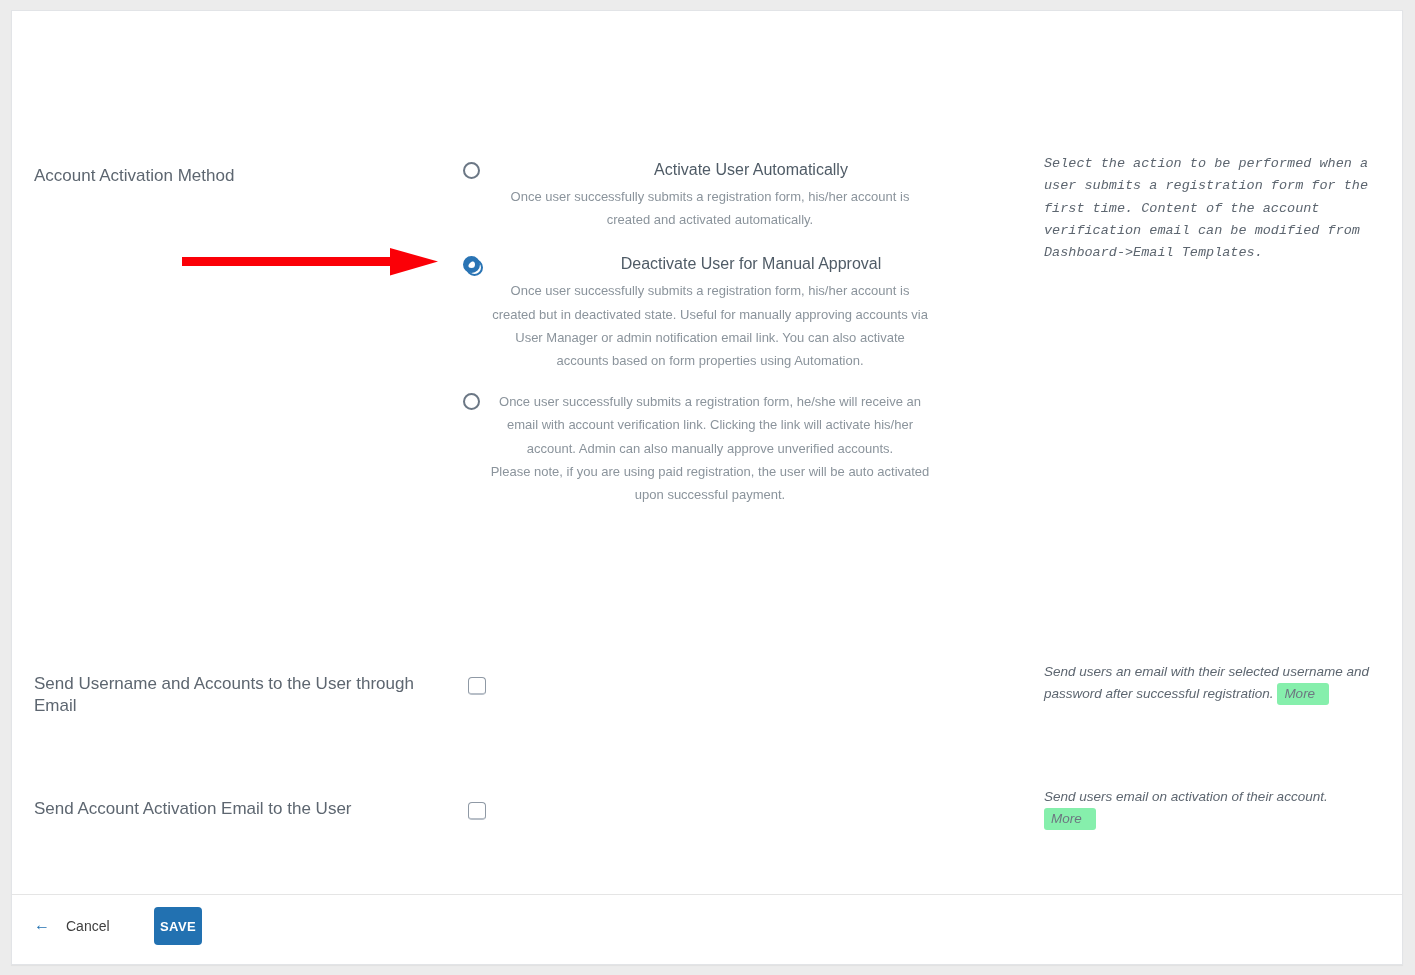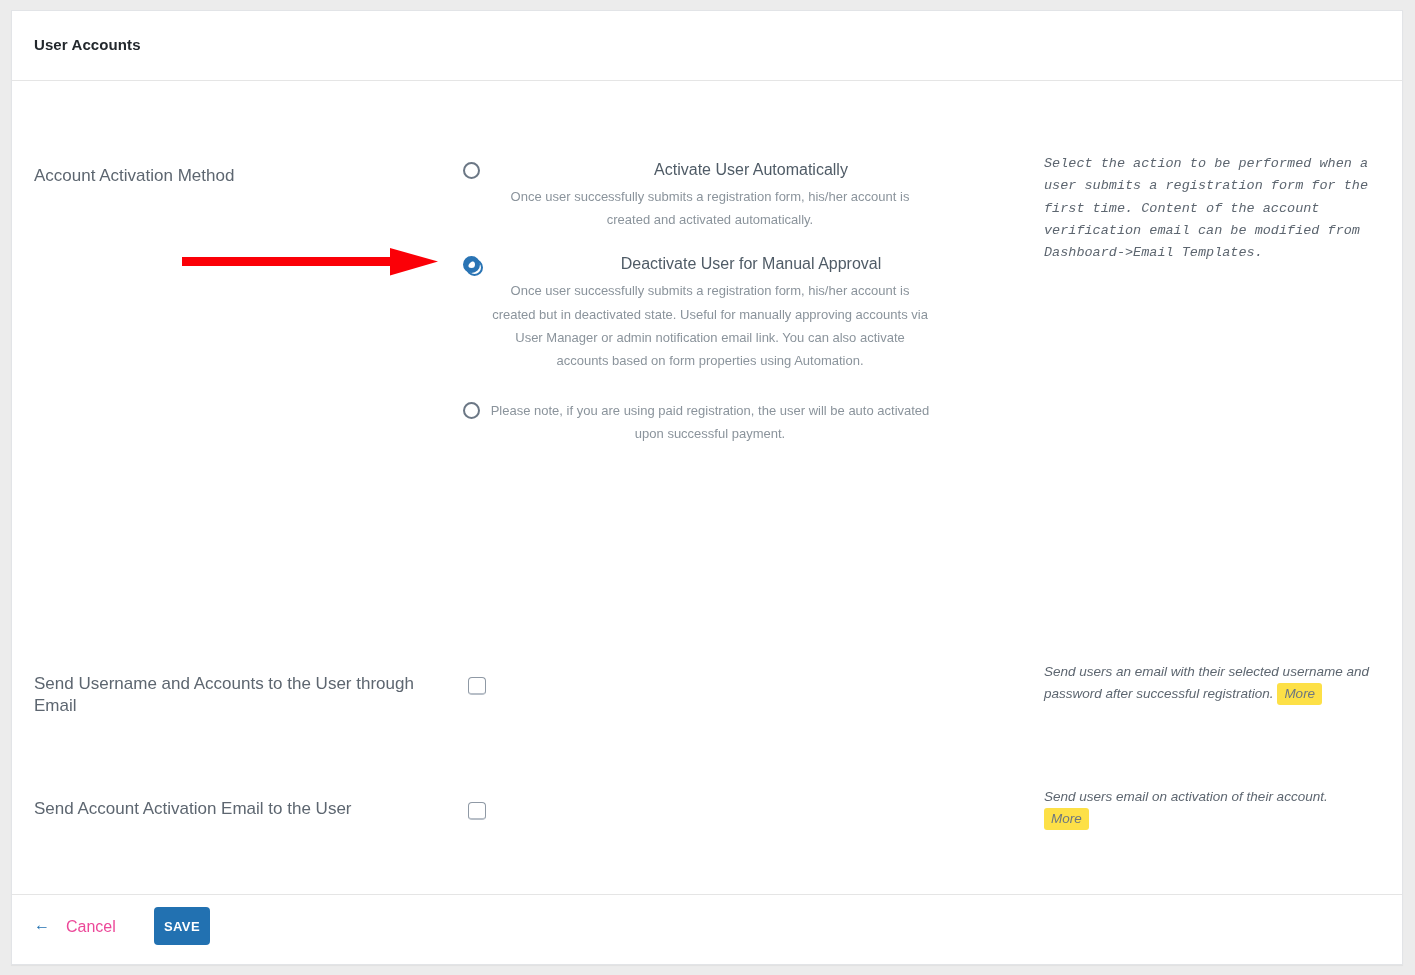--- a/index.html
+++ b/index.html
@@ -135,25 +135,25 @@
     border: 1px solid #8f99a5;
     border-bottom: 2px solid #b7bec7;
     border-radius: 4px;
     background: #ffffff;
     box-sizing: border-box;
   }
 
   
   .more-badge {
     display: inline-block;
-    background: #fde047;
+    background: #86efac;
     color: #6d7680;
     font-style: italic;
     font-size: 13.5px;
-    padding: 2px 7px 3px 7px;
+    padding: 2px 14px 3px 7px;
     border-radius: 3px;
     line-height: 17px;
     white-space: nowrap;
   }
 
   
   #panel-footer {
     position: absolute;
     left: 0;
     bottom: 0;
@@ -166,28 +166,28 @@
     position: absolute;
     left: 22px;
     top: 21px;
     font-size: 16px;
     color: #2271b1;
   }
   #cancel-text {
     position: absolute;
     left: 54px;
     top: 23px;
-    font-size: 16px;
-    color: #ec4899;
+    font-size: 14px;
+    color: #404040;
   }
   #save-button {
     position: absolute;
     left: 142px;
     top: 12px;
-    width: 56px;
+    width: 48px;
     height: 38px;
     background: #2271b1;
     color: #ffffff;
     font-size: 13px;
     font-weight: bold;
     letter-spacing: 0.4px;
     border: none;
     border-radius: 4px;
     cursor: pointer;
     font-family: "Liberation Sans", sans-serif;
@@ -201,45 +201,43 @@
     width: 262px;
     height: 32px;
     pointer-events: none;
   }
 </style>
 </head>
 <body>
 
 <div id="panel">
 
-  <div id="panel-header">
-    <div id="panel-title">User Accounts</div>
-  </div>
 
   <div id="panel-body">
 
     <div class="row" style="top:0;">
       <div class="row-label" style="top:84px;">Account Activation Method</div>
 
       <div class="row-control" style="top:78px;">
 
         <div class="radio-option" style="margin-bottom:22px;">
           <span class="radio-mark"></span>
           <span class="radio-label">Activate User Automatically</span>
           <span class="radio-desc">Once user successfully submits a registration form, his/her account is created and activated automatically.</span>
         </div>
 
-        <div class="radio-option" style="margin-bottom:27px;">
+        <div class="radio-option" style="margin-bottom:18px;">
           <span class="radio-mark checked"></span>
           <span class="radio-label">Deactivate User for Manual Approval</span>
           <span class="radio-desc">Once user successfully submits a registration form, his/her account is created but in deactivated state. Useful for manually approving accounts via User Manager or admin notification email link. You can also activate accounts based on form properties using Automation.</span>
         </div>
 
         <div class="radio-option">
           <span class="radio-mark"></span>
+          <span class="radio-desc">Once user successfully submits a registration form, he/she will receive an email with account verification link. Clicking the link will activate his/her account. Admin can also manually approve unverified accounts.</span>
           <span class="radio-desc" style="margin-top:0;">Please note, if you are using paid registration, the user will be auto activated upon successful payment.</span>
         </div>
 
       </div>
 
       <div class="row-help" style="top:72px;font-family:Liberation Mono, monospace;">Select the action to be performed when a user submits a registration form for the first time. Content of the account verification email can be modified from Dashboard-&gt;Email Templates.</div>
     </div>
 
     <div class="row" style="top:0;">
       <div class="row-label" style="top:592px;">Send Username and Accounts to the User through Email</div>

